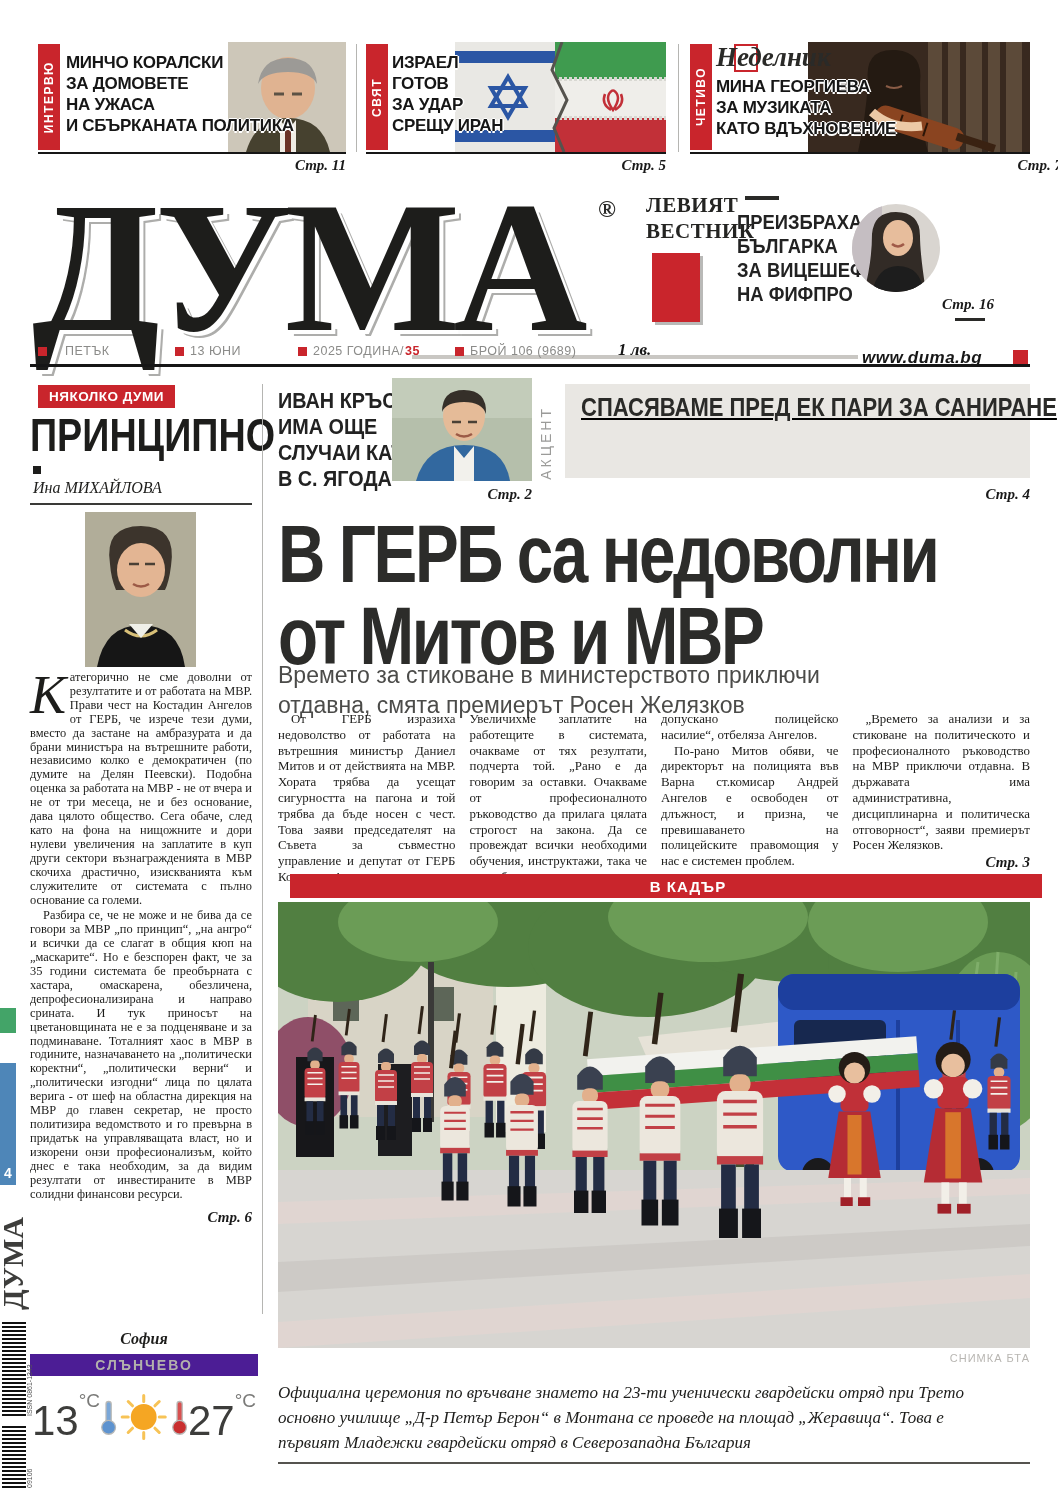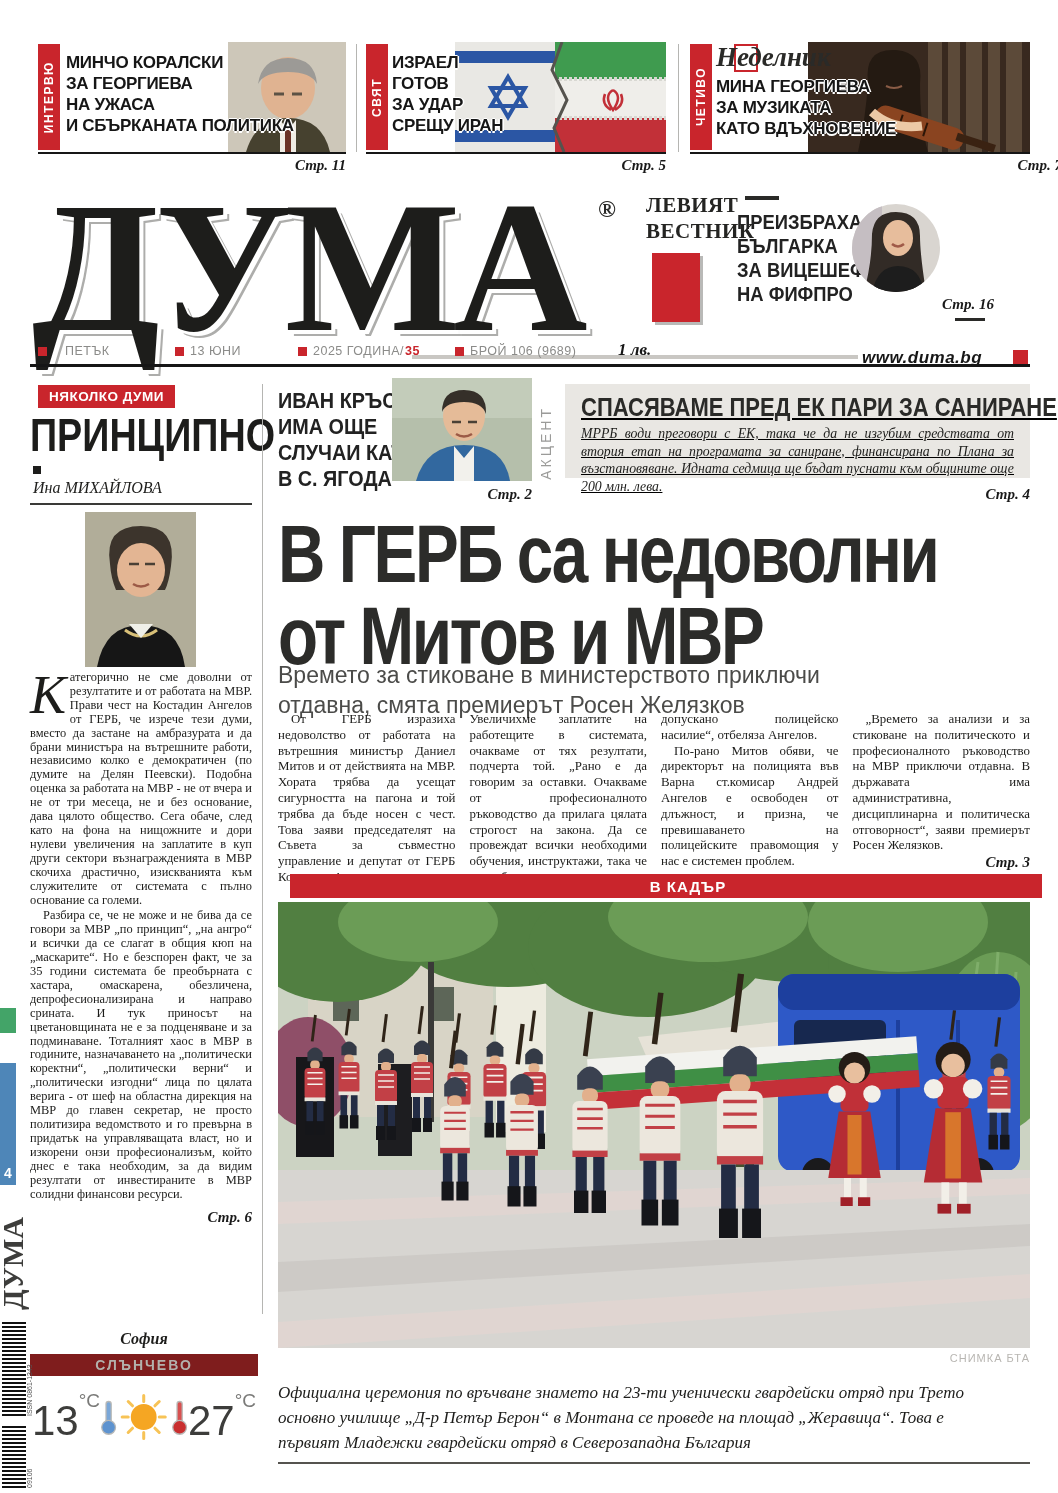--- a/index.html
+++ b/index.html
@@ -27,21 +27,21 @@
 </head>
 <body>
 
 <div id="page">
 
   <div class="vlabel" style="left:38px;top:44px;">
       <span>ИНТЕРВЮ</span>
     </div>
   <div class="abs tlines" style="left:66px;top:52px;z-index:3;">
     <div>МИНЧО КОРАЛСКИ</div>
-    <div>ЗА ГЕОРГИЕВА</div>
+    <div>ЗА ДОМОВЕТЕ</div>
     <div>НА УЖАСА</div>
     <div>И СБЪРКАНАТА ПОЛИТИКА</div>
   </div>
   <svg class="abs" style="left:228px;top:42px;z-index:1;" width="118" height="110" viewBox="0 0 118 110">
     <rect width="118" height="110" fill="#cdc7b9"></rect>
     <ellipse cx="60" cy="46" rx="27" ry="31" fill="#e0b391"></ellipse>
     <path d="M30,42 q4,-26 30,-26 q27,0 29,26 q-6,-12 -29,-12 q-24,0 -30,12z" fill="#9c9a96"></path>
     <path d="M46,52 h10 M64,52 h10" stroke="#5c5245" stroke-width="3"></path>
     <path d="M18,110 q10,-34 42,-34 q34,0 42,34z" fill="#46412f"></path>
     <path d="M52,78 l8,10 8,-10 v32 h-16z" fill="#efece4"></path>
@@ -186,21 +186,21 @@
     <path d="M44,112 l12,14 12,-14" fill="#efefe8"></path>
   </svg>
   <div class="abs serifbody" style="left:30px;top:671px;width:222px;font-size:12.4px;line-height:13.9px;">
     <div><span style="float:left;font:italic 54px/40px 'Liberation Serif',serif;padding:4px 4px 0 0;color:#1d1d1b;">К</span><span>атегорично не сме доволни от резултатите и от работата на МВР. Прави чест на Костадин Ангелов от ГЕРБ, че изрече тези думи, вместо да застане на амбразурата и да брани министъра на вътрешните работи, независимо колко е демократичен (по думите на Делян Пеевски). Подобна оценка за работата на МВР - не от вчера и не от три месеца, не и без основание, дава цялото общество. Сега обаче, след като на фона на нищожните и дори нулеви увеличения на заплатите в куп други сектори възнагражденията в МВР скочиха драстично, изискванията към служителите от системата с пълно основание са големи.</span></div>
     <div class="ind" style="margin-top:2px;">Разбира се, че не може и не бива да се говори за МВР „по принцип“, „на ангро“ и всички да се слагат в общия кюп на „маскарите“. Но е безспорен факт, че за 35 години системата бе преобърната с хастара, омаскарена, обезличена, депрофесионализирана и направо срината. И тук приносът на цветановщината не е за подценяване и за подминаване. Тоталният хаос в МВР в годините, назначаването на „политически коректни“, „политически верни“ и „политически изгодни“ лица по цялата верига - от шеф на областна дирекция на МВР до главен секретар, не просто политизира ведомството и го превърна в придатък на управляващата власт, но и изкорени онзи професионализъм, който днес е така необходим, за да видим резултати от инвестираните в МВР солидни финансови ресурси.</div>
     <div class="pgref" style="text-align:right;margin-top:8px;">Стр. 6</div>
   </div>
 
   <div class="abs" style="left:30px;top:1330px;width:228px;text-align:center;">
     <div style="font:bold italic 16px 'Liberation Serif',serif;color:#1d1d1b;">София</div>
-    <div style="margin-top:6px;background:#7f1d1d;color:#b3b1ac;font:bold 14px/22px 'Liberation Sans',sans-serif;letter-spacing:2px;">СЛЪНЧЕВО</div>
+    <div style="margin-top:6px;background:#4c1d95;color:#b3b1ac;font:bold 14px/22px 'Liberation Sans',sans-serif;letter-spacing:2px;">СЛЪНЧЕВО</div>
     <div style="display:flex;align-items:center;justify-content:space-between;margin-top:10px;padding:0 2px;">
       <div style="font:42px 'Liberation Sans',sans-serif;color:#3d3d3b;"><span>13</span><sup class="deg">°C</sup></div>
       <svg width="20" height="42" viewBox="0 0 20 42">
           <rect x="7" y="3" width="6" height="26" rx="3" fill="#7aa7d8" stroke="#b9b9b7" stroke-width="1.5"></rect>
           <circle cx="10" cy="33" r="8" fill="#5e93cf" stroke="#b9b9b7" stroke-width="1.5"></circle>
         </svg>
       <svg width="62" height="62" viewBox="0 0 62 62">
           <circle cx="31" cy="31" r="15" fill="#f5a623"></circle>
           <g stroke="#f7c356" stroke-width="3.5" stroke-linecap="round">
             <path d="M31,6 v7 M31,49 v7 M6,31 h7 M49,31 h7 M13,13 l5,5 M44,44 l5,5 M49,13 l-5,5 M18,44 l-5,5"></path>
@@ -242,21 +242,20 @@
     <path d="M24,103 q10,-36 48,-36 q40,0 46,36z" fill="#32689f"></path>
     <path d="M62,68 l10,12 10,-12 v35 h-20z" fill="#f2f1ec"></path>
   </svg>
   <div class="abs pgref" style="left:392px;top:486px;width:140px;text-align:right;">Стр. 2</div>
 
   <div class="abs" style="left:533px;top:384px;width:26px;height:118px;display:flex;align-items:center;justify-content:center;">
     <span class="vtext" style="font:14px 'Liberation Sans',sans-serif;color:#9b9b99;letter-spacing:3px;">АКЦЕНТ</span>
   </div>
   <div class="abs" style="left:565px;top:384px;width:465px;height:94px;background:#e9e7e3;padding:9px 16px;text-decoration:underline;">
     <div class="cond" style="font-size:25px;line-height:28px;transform:scaleX(.88);color:#2a2a28;">СПАСЯВАМЕ ПРЕД ЕК ПАРИ ЗА САНИРАНЕ</div>
-    <div style="margin-top:4px;font:italic 13.8px/17.5px 'Liberation Serif',serif;color:#1d1d1b;text-align:justify;">МРРБ води преговори с ЕК, така че да не изгубим средствата от втория етап на програмата за саниране, финансирана по Плана за възстановяване. Идната седмица ще бъдат пуснати към общините още 200 млн. лева.</div>
   </div>
   <div class="abs pgref" style="left:930px;top:486px;width:100px;text-align:right;">Стр. 4</div>
 
   <div class="abs cond" style="left:278px;top:514px;font-size:82px;line-height:80px;letter-spacing:-3px;transform:scaleX(.8);color:#2c2c2a;">В ГЕРБ са недоволни</div>
   <div class="abs cond" style="left:278px;top:596px;font-size:82px;line-height:80px;letter-spacing:-3px;transform:scaleX(.8);color:#2c2c2a;">от Митов и МВР</div>
   <div class="abs" style="left:278px;top:660px;width:620px;font:23px/30px 'Liberation Sans',sans-serif;color:#4b4b49;">Времето за стиковане в министерството приключи отдавна, смята премиерът Росен Желязков</div>
 
   <div class="abs" style="left:278px;top:712px;width:752px;height:158px;display:grid;grid-template-columns:repeat(4,1fr);column-gap:14px;">
     <div class="serifbody" style="font-size:12.9px;line-height:15.8px;">
       <div class="ind">От ГЕРБ изразиха недоволство от работата на вътрешния министър Даниел Митов и от действията на МВР. Хората трябва да усещат сигурността на пагона и той трябва да бъде носен с чест. Това заяви председателят на Съвета за съвместно управление и депутат от ГЕРБ Костадин Ангелов.</div>

